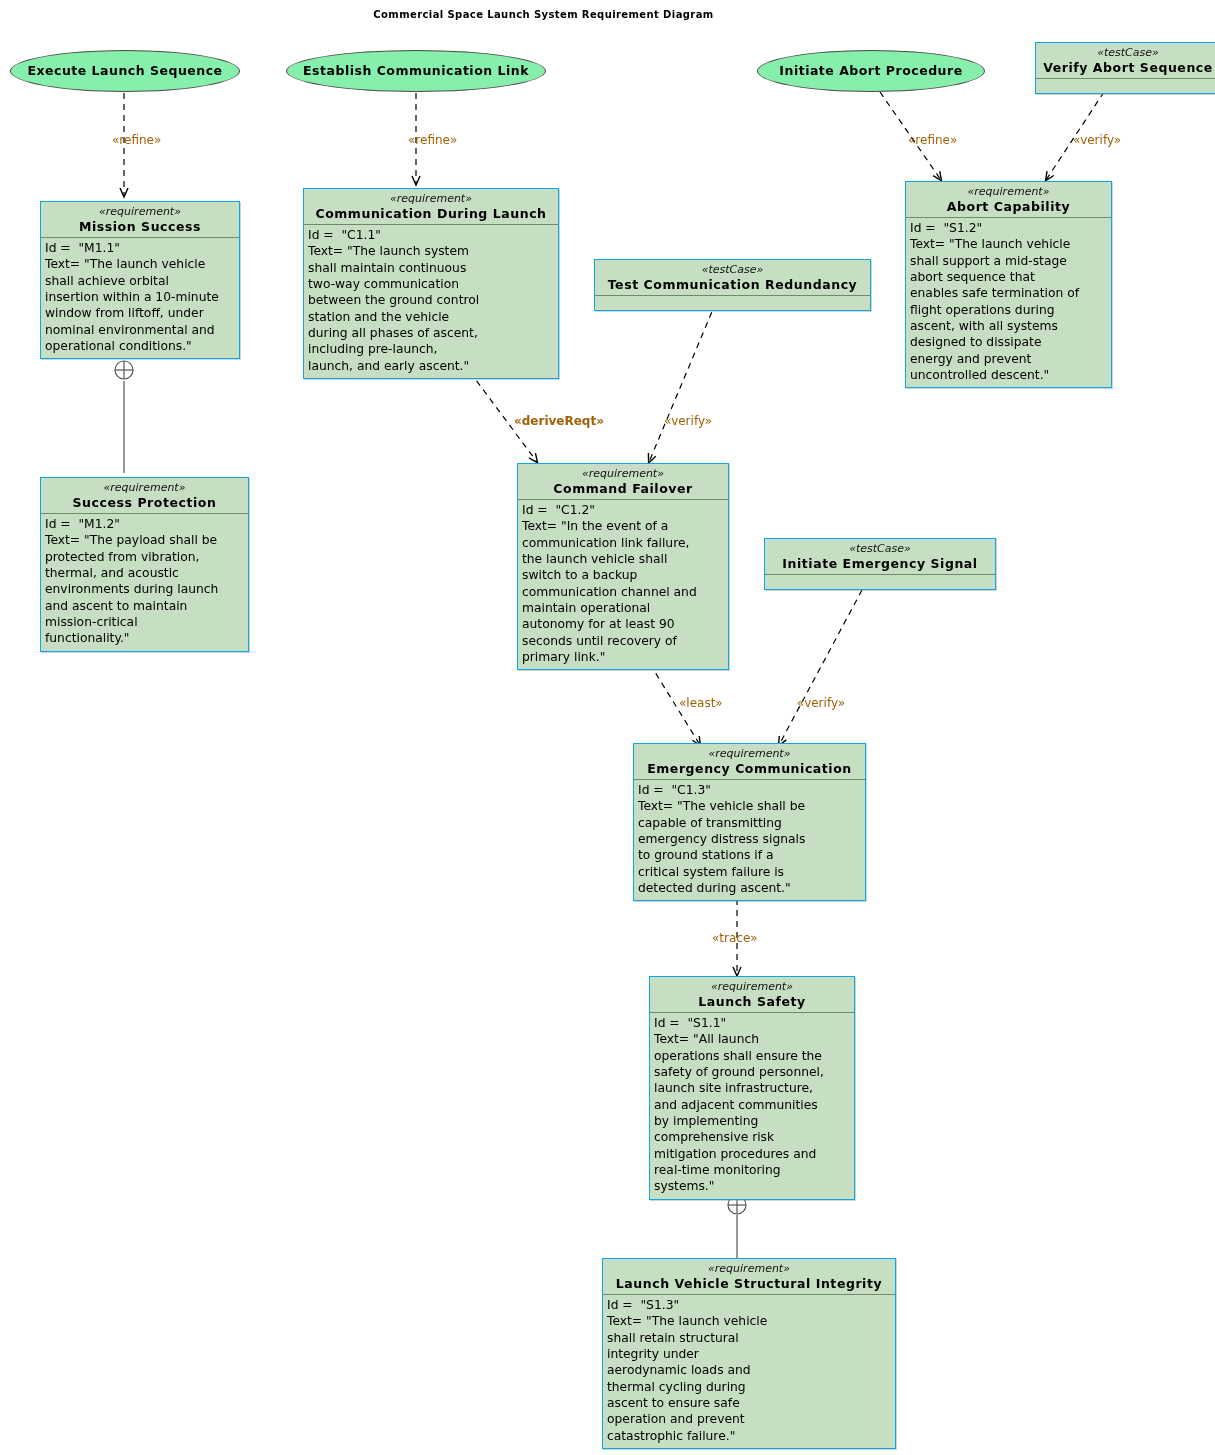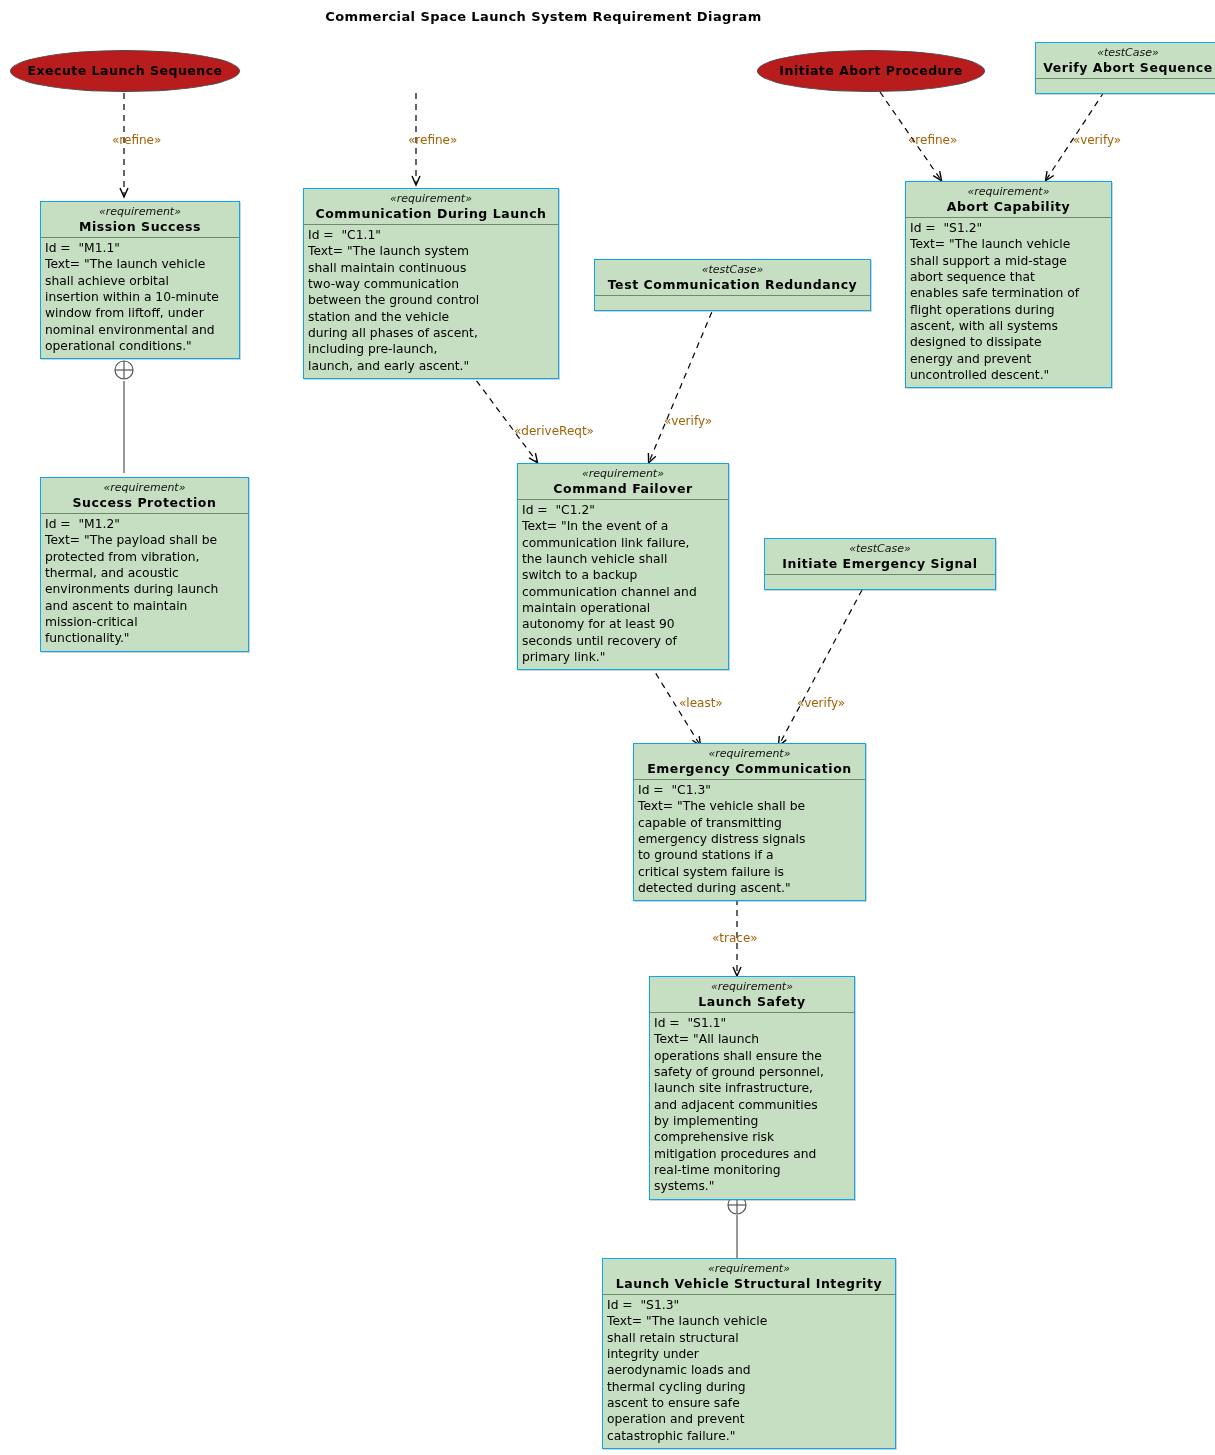--- a/index.html
+++ b/index.html
@@ -26,31 +26,31 @@
     width: 1215px;
     height: 1455px;
     pointer-events: none;
   }
   .diagram-title {
     position: absolute;
     left: 0;
     top: 9px;
     width: 1087px;
     text-align: center;
-    font-size: 13px;
+    font-size: 10px;
     font-weight: bold;
     letter-spacing: 0.4px;
     font-family: "DejaVu Sans", "Liberation Sans", sans-serif;
   }
 
   
   .usecase {
     position: absolute;
     border-radius: 50%;
-    background: #b91c1c;
+    background: #86efac;
     border: 1px solid #4a4a4a;
     display: flex;
     align-items: center;
     justify-content: center;
     box-sizing: border-box;
   }
   .usecase .uc-label {
     font-size: 12.5px;
     font-weight: bold;
     letter-spacing: 0.5px;
@@ -157,30 +157,33 @@
       <circle cx="737" cy="1205" r="9" fill="none" stroke="#555" stroke-width="1.2"></circle>
       <line x1="728" y1="1205" x2="746" y2="1205" stroke="#555" stroke-width="1.2"></line>
       <line x1="737" y1="1196" x2="737" y2="1214" stroke="#555" stroke-width="1.2"></line>
     </g>
   </svg>
 
   <div class="edge-label" style="left:112px; top:134px;">«refine»</div>
   <div class="edge-label" style="left:408px; top:134px;">«refine»</div>
   <div class="edge-label" style="left:908px; top:134px;">«refine»</div>
   <div class="edge-label" style="left:1073px; top:134px;">«verify»</div>
-  <div class="edge-label" style="left:514px; top:425px;">«deriveReqt»</div>
+  <div class="edge-label" style="left:514px; top:415px;font-weight:bold;">«deriveReqt»</div>
   <div class="edge-label" style="left:664px; top:415px;">«verify»</div>
   <div class="edge-label" style="left:679px; top:697px;">«least»</div>
   <div class="edge-label" style="left:797px; top:697px;">«verify»</div>
   <div class="edge-label" style="left:712px; top:932px;">«trace»</div>
 
   <div class="usecase" style="left:10px; top:50px; width:230px; height:42px;">
     <span class="uc-label">Execute Launch Sequence</span>
   </div>
 
+  <div class="usecase" style="left:286px; top:50px; width:260px; height:42px;">
+    <span class="uc-label">Establish Communication Link</span>
+  </div>
 
   <div class="usecase" style="left:757px; top:50px; width:228px; height:42px;">
     <span class="uc-label">Initiate Abort Procedure</span>
   </div>
 
   <div class="node testcase" style="left:1019px; top:42px; width:186px;">
     <div class="hdr">
       <span class="stereotype">«testCase»</span>
       <span class="name">Verify Abort Sequence</span>
     </div>

